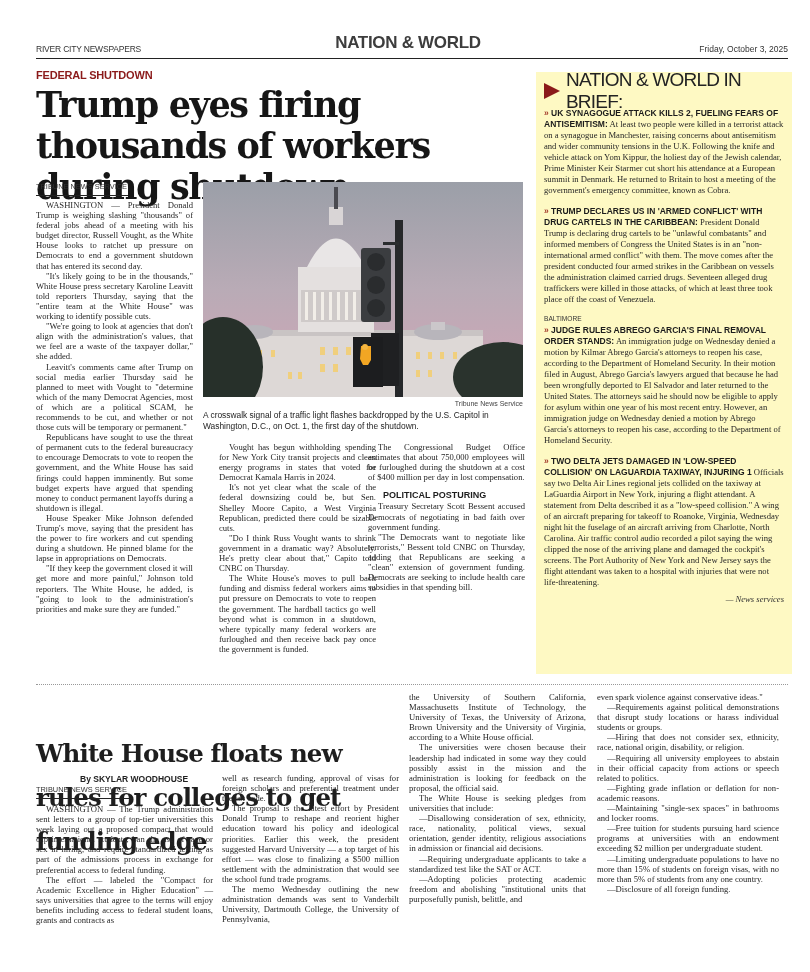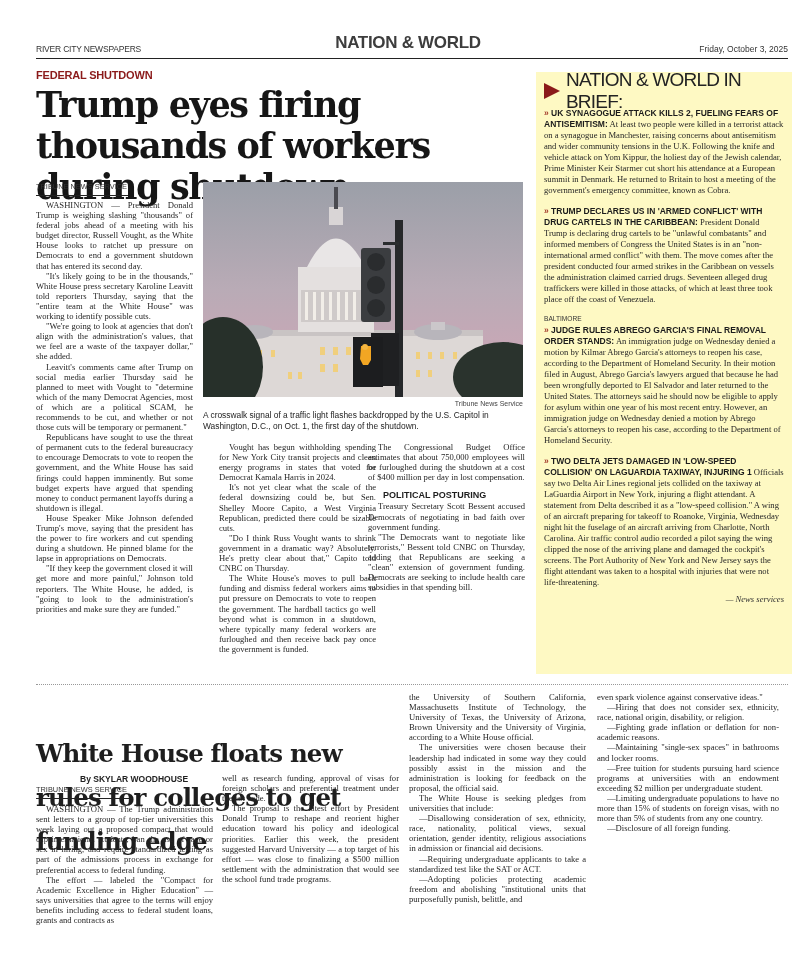--- a/index.html
+++ b/index.html
@@ -193,32 +193,35 @@
 <div class="byline-rule"></div>
 
 <div class="col" style="left:36px; top:804px; width:177px;">
   <p>WASHINGTON — The Trump administration sent letters to a group of top-tier universities this week laying out a proposed compact that would cap international students, ban the use of race or sex in hiring, and require standardized testing as part of the admissions process in exchange for preferential access to federal funding.</p>
   <p>The effort — labeled the "Compact for Academic Excellence in Higher Education" — says universities that agree to the terms will enjoy benefits including access to federal student loans, grants and contracts as</p>
 </div>
 
 <div class="col" style="left:222px; top:773px; width:177px;">
   <p class="noindent">well as research funding, approval of visas for foreign scholars and preferential treatment under the tax code.</p>
   <p>The proposal is the latest effort by President Donald Trump to reshape and reorient higher education toward his policy and ideological priorities. Earlier this week, the president suggested Harvard University — a top target of his effort — was close to finalizing a $500 million settlement with the administration that would see the school fund trade programs.</p>
+  <p>The memo Wednesday outlining the new administration demands was sent to Vanderbilt University, Dartmouth College, the University of Pennsylvania,</p>
 </div>
 
 <div class="col" style="left:409px; top:692px; width:177px;">
   <p class="noindent">the University of Southern California, Massachusetts Institute of Technology, the University of Texas, the University of Arizona, Brown University and the University of Virginia, according to a White House official.</p>
   <p>The universities were chosen because their leadership had indicated in some way they could possibly assist in the mission and the administration is looking for feedback on the proposal, the official said.</p>
   <p>The White House is seeking pledges from universities that include:</p>
   <p>—Disallowing consideration of sex, ethnicity, race, nationality, political views, sexual orientation, gender identity, religious associations in admission or financial aid decisions.</p>
   <p>—Requiring undergraduate applicants to take a standardized test like the SAT or ACT.</p>
   <p>—Adopting policies protecting academic freedom and abolishing "institutional units that purposefully punish, belittle, and</p>
 </div>
 
 <div class="col" style="left:597px; top:692px; width:182px;">
   <p class="noindent">even spark violence against conservative ideas."</p>
+  <p>—Requirements against political demonstrations that disrupt study locations or harass individual students or groups.</p>
   <p>—Hiring that does not consider sex, ethnicity, race, national origin, disability, or religion.</p>
+  <p>—Requiring all university employees to abstain in their official capacity from actions or speech related to politics.</p>
   <p>—Fighting grade inflation or deflation for non-academic reasons.</p>
   <p>—Maintaining "single-sex spaces" in bathrooms and locker rooms.</p>
   <p>—Free tuition for students pursuing hard science programs at universities with an endowment exceeding $2 million per undergraduate student.</p>
   <p>—Limiting undergraduate populations to have no more than 15% of students on foreign visas, with no more than 5% of students from any one country.</p>
   <p>—Disclosure of all foreign funding.</p>
 </div>
 
 </body></html>

